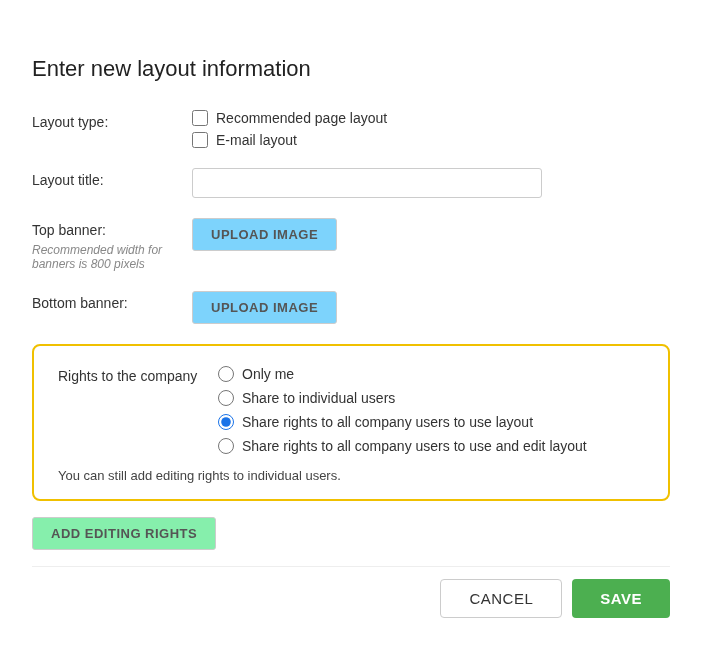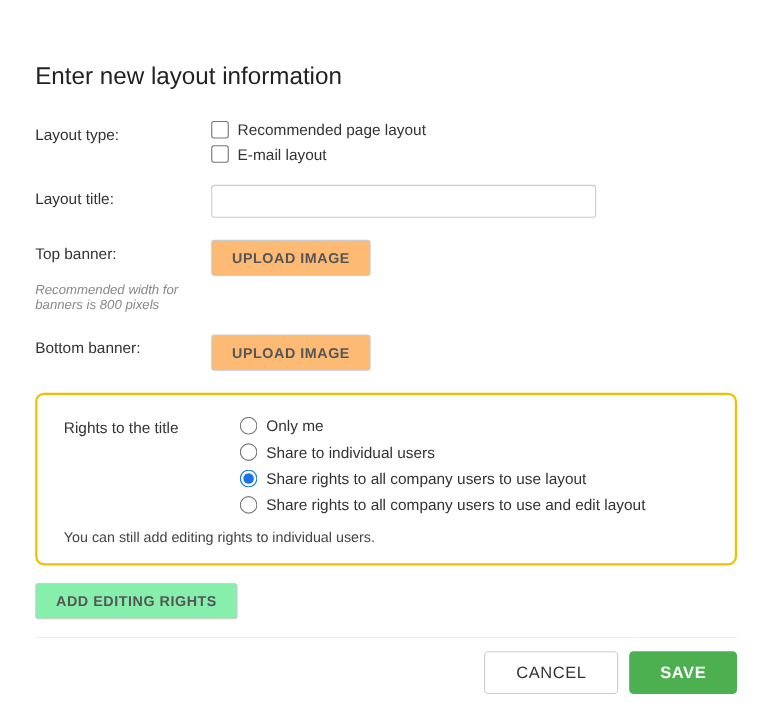--- a/index.html
+++ b/index.html
@@ -57,36 +57,36 @@
       width: 100%;
       max-width: 350px;
       border: 1px solid #ccc;
       border-radius: 3px;
       padding: 6px 10px;
       font-size: 14px;
       color: #333;
       outline: none;
     }
     .upload-btn {
-      background: #fdba74;
+      background: #7dd3fc;
       border: 1px solid #ccc;
       border-radius: 3px;
       padding: 8px 18px;
       font-size: 13px;
       font-weight: bold;
       color: #555;
       cursor: pointer;
       letter-spacing: 0.5px;
       text-transform: uppercase;
     }
     .banner-note {
       font-size: 12px;
       color: #888;
       font-style: italic;
-      margin-top: 18px;
+      margin-top: 5px;
     }
     .rights-box {
       border: 2px solid #f0c000;
       border-radius: 8px;
       padding: 20px 24px 16px 24px;
       margin: 10px 0 16px 0;
     }
     .rights-row {
       display: flex;
       align-items: flex-start;
@@ -211,21 +211,21 @@
   <div class="form-row">
     <div class="form-label">Bottom banner:</div>
     <div class="form-content">
       <button class="upload-btn">UPLOAD IMAGE</button>
     </div>
   </div>
 
   
   <div class="rights-box">
     <div class="rights-row">
-      <div class="rights-label">Rights to the title</div>
+      <div class="rights-label">Rights to the company</div>
       <div class="rights-options">
         <label class="radio-item">
           <input type="radio" name="rights" style="">
           <span>Only me</span>
         </label>
         <label class="radio-item">
           <input type="radio" name="rights" style="">
           <span>Share to individual users</span>
         </label>
         <label class="radio-item">

